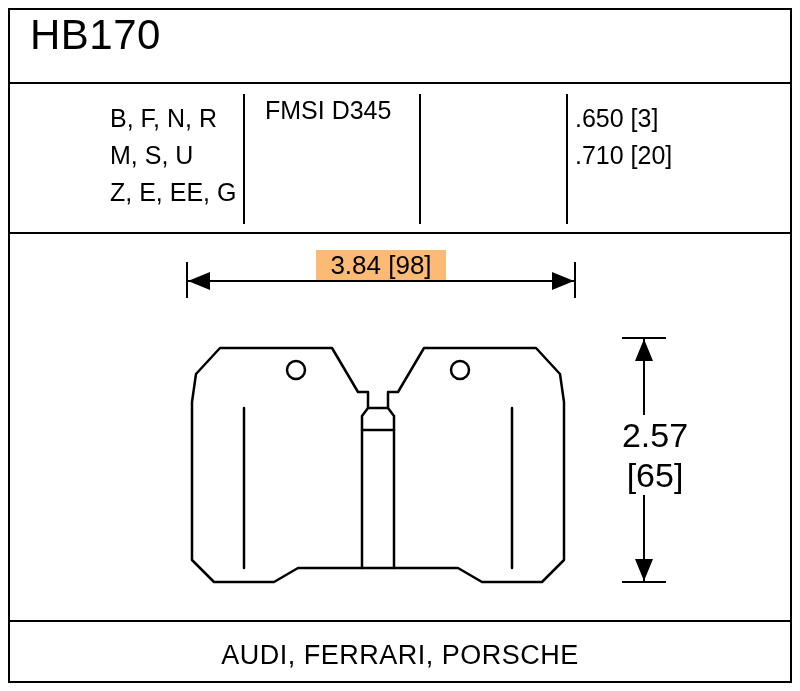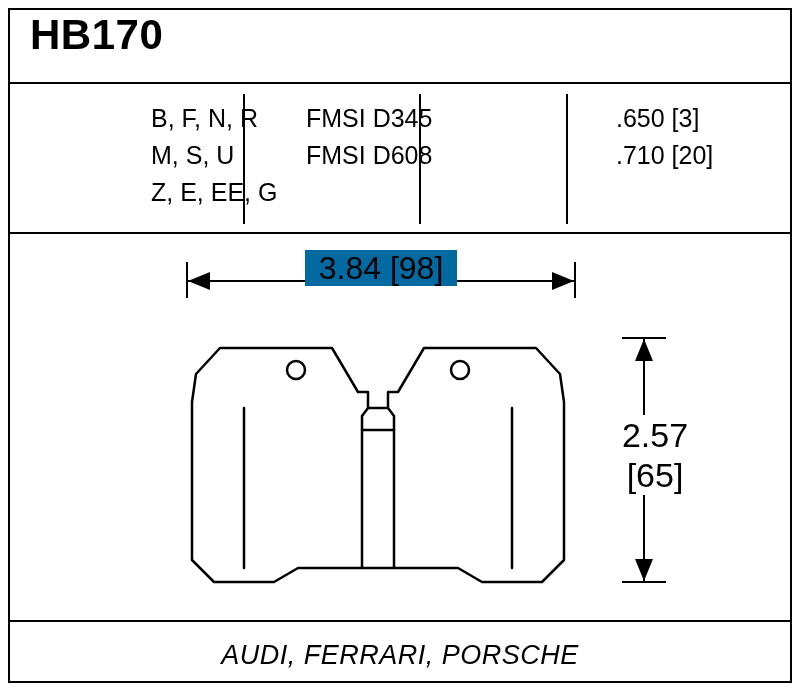--- a/index.html
+++ b/index.html
@@ -27,21 +27,21 @@
     height: 675px;
     border: 2px solid #000000;
     box-sizing: border-box;
   }
   
   .part-number {
     position: absolute;
     left: 30px;
     top: 14px;
     font-size: 42px;
-    font-weight: bold;
+    font-weight: normal;
     letter-spacing: 0.5px;
     line-height: 1;
   }
   
   .rule-top {
     position: absolute;
     left: 10px;
     top: 82px;
     width: 780px;
     height: 2px;
@@ -77,36 +77,35 @@
   .col-compounds {
     position: absolute;
     left: 100px;
     top: 16px;
     width: 135px;
     text-align: left;
   }
   .col-fmsi {
     position: absolute;
     left: 255px;
-    top: 16px;
+    top: 8px;
     width: 160px;
-    text-align: center;
+    text-align: left;
   }
   .col-thickness {
     position: absolute;
     left: 565px;
     top: 16px;
     width: 150px;
     text-align: left;
   }
   .spec-line {
     font-size: 25px;
     line-height: 37px;
     white-space: nowrap;
-    margin-left: 41px;
   }
   
   .vdiv {
     position: absolute;
     width: 2px;
     background: #000000;
   }
   .vdiv-1 { left: 243px; top: 94px; height: 130px; }
   .vdiv-2 { left: 419px; top: 94px; height: 130px; }
   .vdiv-3 { left: 566px; top: 94px; height: 130px; }
@@ -203,21 +202,20 @@
 
   
   .footer-text {
     position: absolute;
     left: 0;
     right: 0;
     top: 640px;
     text-align: center;
     font-size: 27px;
     letter-spacing: 0.5px;
-    font-style: italic;
   }
 </style>
 </head>
 <body>
 
 <div id="page">
 
   <div class="outer-frame"></div>
 
   <div class="part-number">HB170</div>
@@ -225,21 +223,20 @@
   <div class="rule-top"></div>
 
   <div class="spec-table">
     <div class="col-compounds">
       <div class="spec-line">B, F, N, R</div>
       <div class="spec-line">M, S, U</div>
       <div class="spec-line">Z, E, EE, G</div>
     </div>
     <div class="col-fmsi">
       <div class="spec-line">FMSI D345</div>
-      <div class="spec-line">FMSI D608</div>
     </div>
     <div class="col-thickness">
       <div class="spec-line">.650 [3]</div>
       <div class="spec-line">.710 [20]</div>
     </div>
   </div>
 
   <div class="vdiv vdiv-1"></div>
   <div class="vdiv vdiv-2"></div>
   <div class="vdiv vdiv-3"></div>
@@ -247,21 +244,21 @@
   <div class="rule-mid"></div>
 
   <div class="dim-width">
     <div class="tick-l"></div>
     <div class="tick-r"></div>
     <div class="line"></div>
     <div class="arrow-left"></div>
     <div class="arrow-right"></div>
   </div>
   <div style="position:absolute; left:186px; top:250px; width:390px; text-align:center;">
-    <span style="font-size:32px; background:#0369a1; padding:0 14px;">3.84 [98]</span>
+    <span style="font-size:26px; background:#fdba74; padding:0 14px;">3.84 [98]</span>
   </div>
 
   <div class="dim-height">
     <div class="tick-t"></div>
     <div class="tick-b"></div>
     <div class="vline"></div>
     <div class="arrow-up"></div>
     <div class="arrow-down"></div>
   </div>
   <div class="dim-height-label">

